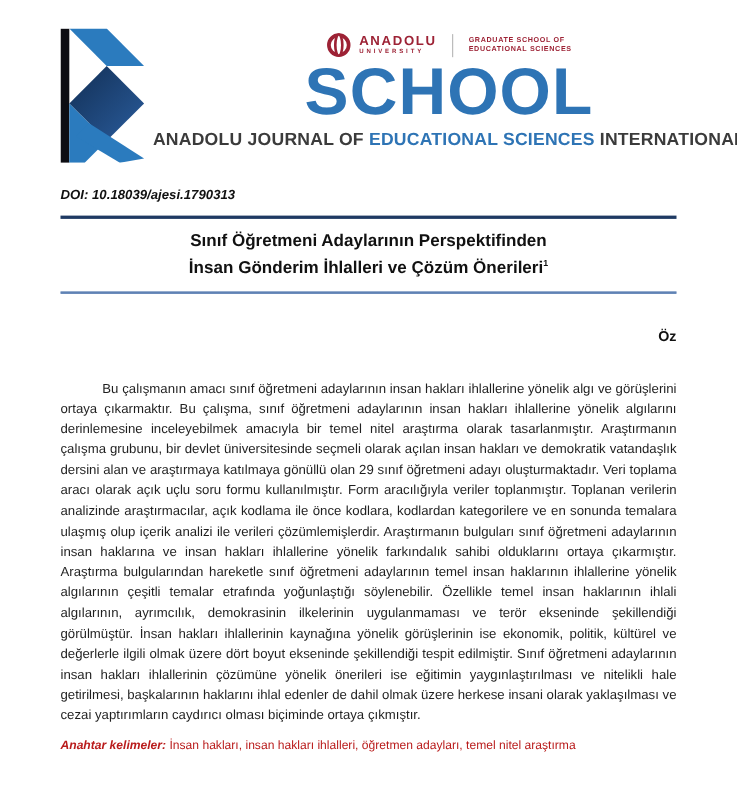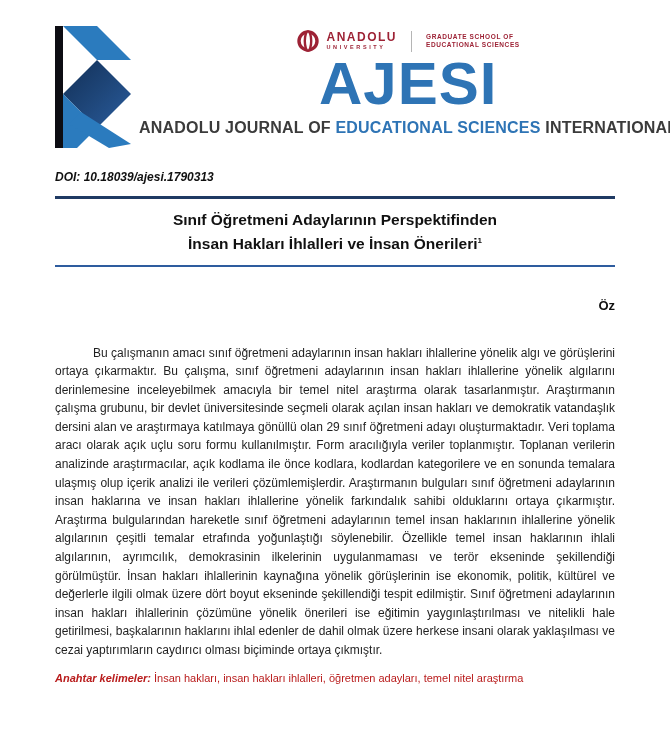--- a/index.html
+++ b/index.html
@@ -96,35 +96,35 @@
           <span class="uni-name">ANADOLU</span>
           <span class="uni-sub">UNIVERSITY</span>
         </div>
         <div class="brand-divider"></div>
         <div class="school-words">
           <span class="school-line">GRADUATE SCHOOL OF</span>
           <span class="school-line">EDUCATIONAL SCIENCES</span>
         </div>
       </div>
 
-      <div class="journal-acronym">AJESI</div>
+      <div class="journal-acronym">SCHOOL</div>
 
       <div class="journal-tagline">
         <span>ANADOLU JOURNAL OF </span><span class="hl">EDUCATIONAL SCIENCES</span><span> INTERNATIONAL</span>
       </div>
     </div>
   </div>
 
   <div class="doi-line">DOI: 10.18039/ajesi.1790313</div>
 
   <div class="rule-navy"></div>
 
   <div class="article-title">
     <div>Sınıf Öğretmeni Adaylarının Perspektifinden</div>
-    <div><span>İnsan Hakları İhlalleri ve İnsan Önerileri</span><sup>1</sup></div>
+    <div><span>İnsan Gönderim İhlalleri ve Çözüm Önerileri</span><sup>1</sup></div>
   </div>
 
 
   <div class="rule-double"></div>
 
 
   <div class="abstract-heading">Öz</div>
 
   <p class="abstract-body">Bu çalışmanın amacı sınıf öğretmeni adaylarının insan hakları ihlallerine yönelik algı ve görüşlerini ortaya çıkarmaktır. Bu çalışma, sınıf öğretmeni adaylarının insan hakları ihlallerine yönelik algılarını derinlemesine inceleyebilmek amacıyla bir temel nitel araştırma olarak tasarlanmıştır. Araştırmanın çalışma grubunu, bir devlet üniversitesinde seçmeli olarak açılan insan hakları ve demokratik vatandaşlık dersini alan ve araştırmaya katılmaya gönüllü olan 29 sınıf öğretmeni adayı oluşturmaktadır. Veri toplama aracı olarak açık uçlu soru formu kullanılmıştır. Form aracılığıyla veriler toplanmıştır. Toplanan verilerin analizinde araştırmacılar, açık kodlama ile önce kodlara, kodlardan kategorilere ve en sonunda temalara ulaşmış olup içerik analizi ile verileri çözümlemişlerdir. Araştırmanın bulguları sınıf öğretmeni adaylarının insan haklarına ve insan hakları ihlallerine yönelik farkındalık sahibi olduklarını ortaya çıkarmıştır. Araştırma bulgularından hareketle sınıf öğretmeni adaylarının temel insan haklarının ihlallerine yönelik algılarının çeşitli temalar etrafında yoğunlaştığı söylenebilir. Özellikle temel insan haklarının ihlali algılarının, ayrımcılık, demokrasinin ilkelerinin uygulanmaması ve terör ekseninde şekillendiği görülmüştür. İnsan hakları ihlallerinin kaynağına yönelik görüşlerinin ise ekonomik, politik, kültürel ve değerlerle ilgili olmak üzere dört boyut ekseninde şekillendiği tespit edilmiştir. Sınıf öğretmeni adaylarının insan hakları ihlallerinin çözümüne yönelik önerileri ise eğitimin yaygınlaştırılması ve nitelikli hale getirilmesi, başkalarının haklarını ihlal edenler de dahil olmak üzere herkese insani olarak yaklaşılması ve cezai yaptırımların caydırıcı olması biçiminde ortaya çıkmıştır.</p>
 

